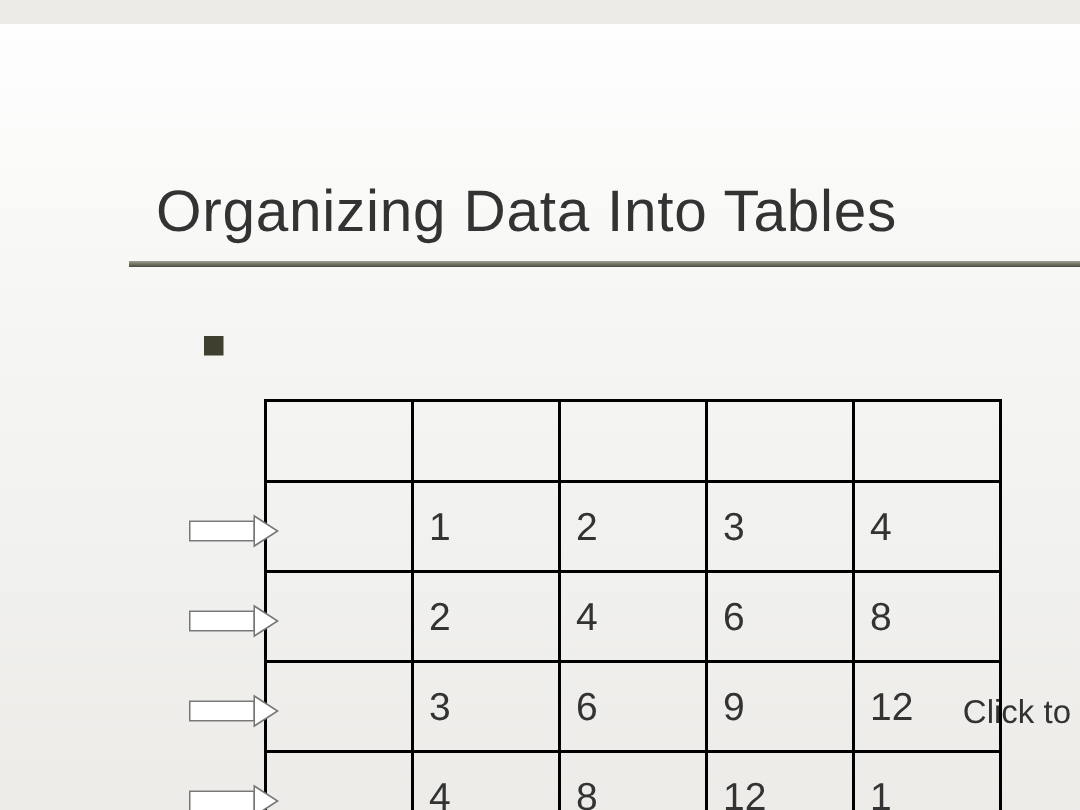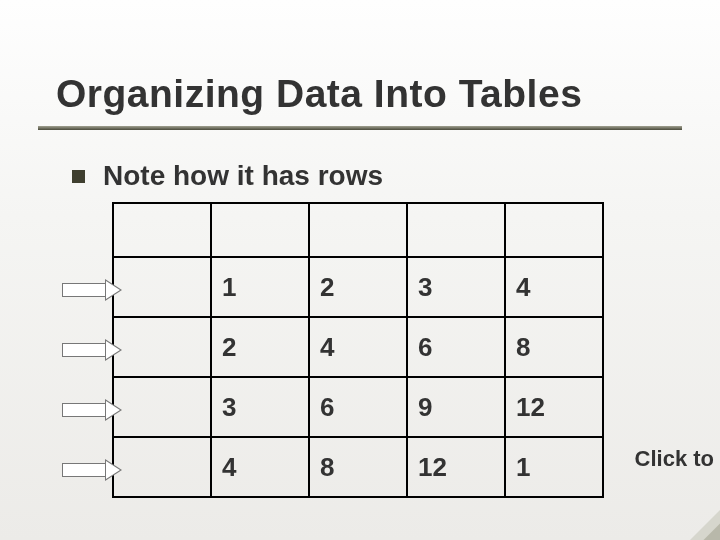--- a/index.html
+++ b/index.html
@@ -1,15 +1,15 @@
 <!DOCTYPE html>
 <html><head>
 <meta charset="utf-8">
 <style>
-  * { box-sizing: border-box; margin: 0; padding: 0; font-weight: bold; }
+  * { box-sizing: border-box; margin: 16px; padding: 0; }
   html, body { width: 720px; height: 540px; overflow: hidden; }
   body {
     background: linear-gradient(to bottom, #fefefe 0%, #f5f5f3 40%, #ecebe8 100%);
     font-family: Verdana, Geneva, sans-serif;
     position: relative;
     color: #333;
   }
   .title {
     position: absolute;
     top: 72px;
@@ -144,21 +144,20 @@
   }
 </style>
 </head>
 <body>
 
 <div class="title">Organizing Data Into Tables</div>
 <div class="hr"></div>
 
 <div class="bullet-row">
   <div class="bullet"></div>
-  <div class="bullet-text">Note how it has rows</div>
 </div>
 
 <div class="table-wrap">
   <table>
     <tbody>
         <tr class="header">
       <td></td>
       <td></td>
       <td></td>
       <td></td>

